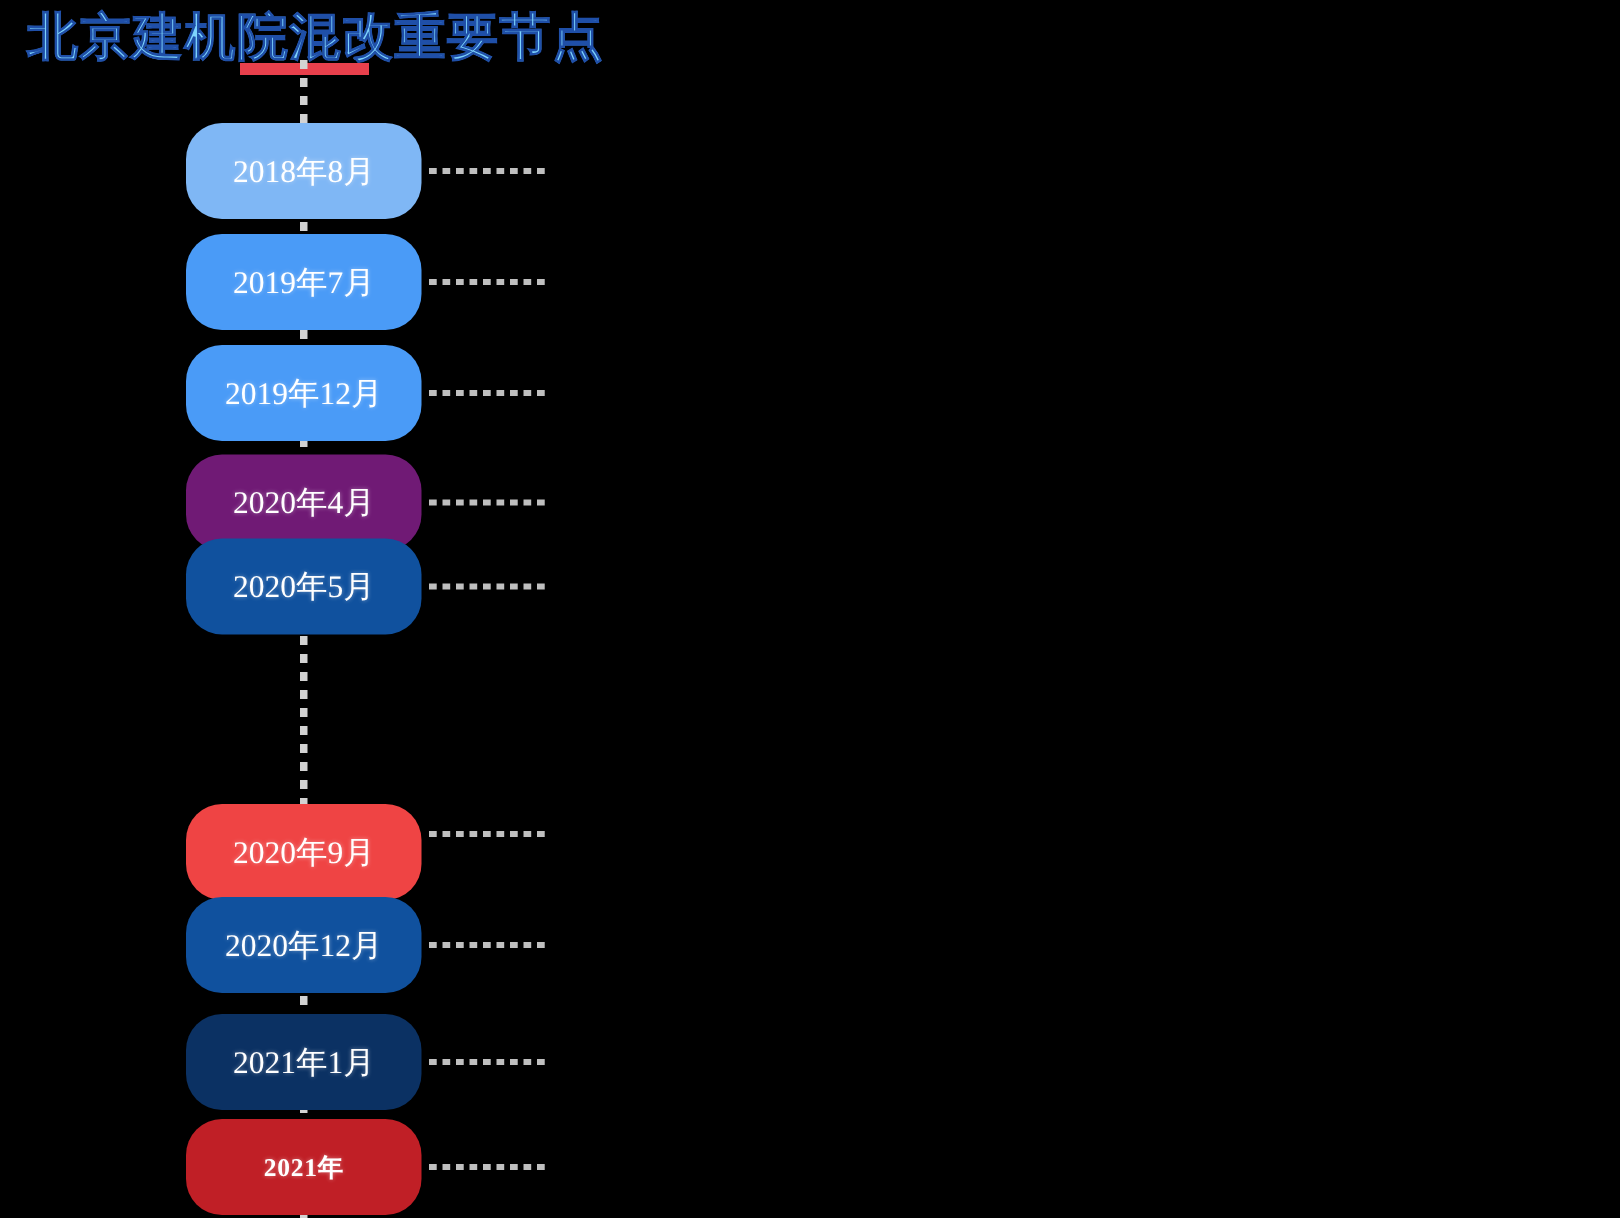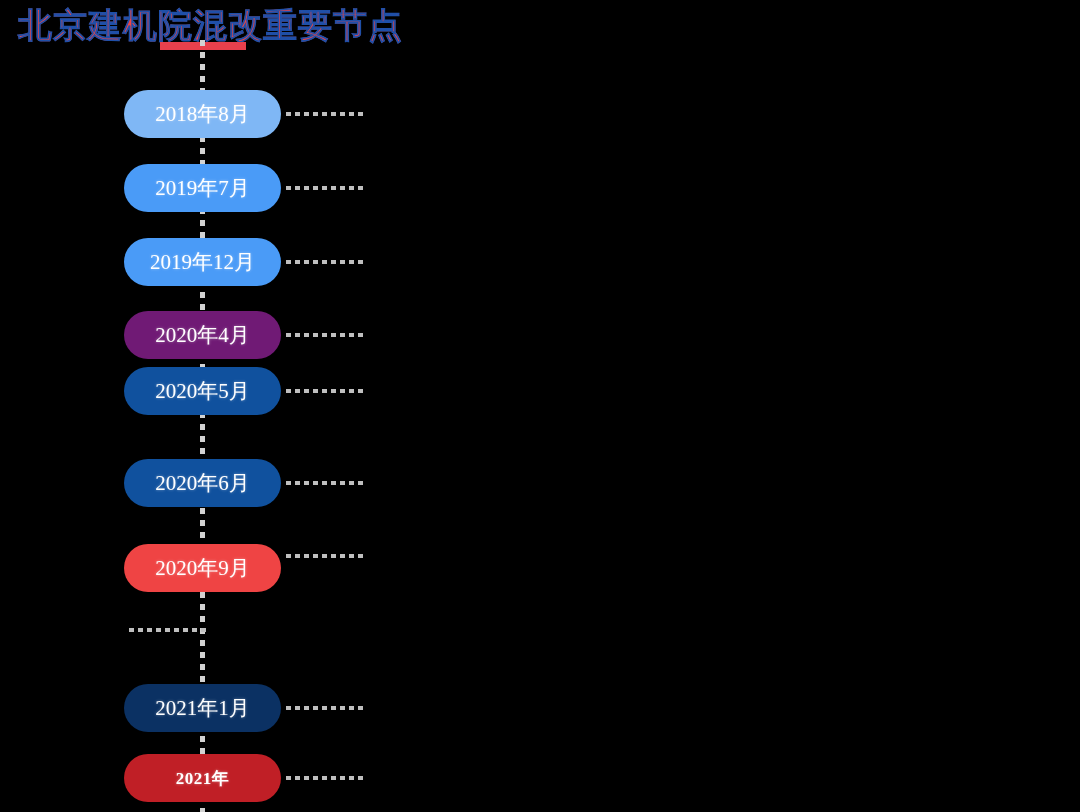--- a/index.html
+++ b/index.html
@@ -23,21 +23,21 @@
     top: 6px;
     width: 520px;
     height: 56px;
   }
   .title-text {
     font-family: "DejaVu Sans", "Liberation Sans", sans-serif;
     font-weight: 700;
     font-size: 34px;
     line-height: 38px;
     letter-spacing: 1px;
-    color: #ef4444;
+    color: #7dd3fc;
     white-space: nowrap;
     -webkit-text-stroke: 0.6px #1F4FA8;
   }
   .title-underline {
     position: absolute;
     left: 142px;
     top: 36px;
     width: 86px;
     height: 8px;
     background: #E8404C;
@@ -72,21 +72,21 @@
   .node-row {
     position: absolute;
     left: 124px;
     width: 420px;
     height: 48px;
     display: flex;
     align-items: center;
   }
   .pill {
     width: 157px;
-    height: 48px;
+    height: 64px;
     border-radius: 24px;
     display: flex;
     align-items: center;
     justify-content: center;
     box-sizing: border-box;
     flex: 0 0 auto;
   }
   .pill-label {
     font-family: "Liberation Serif", "DejaVu Serif", serif;
     font-size: 21px;
@@ -150,33 +150,30 @@
         <span class="pill-label">2020年4月</span>
       </div>
       <div class="connector"></div>
     </div>
     <div class="node-row" style="top: 367px;">
       <div class="pill" style="background: rgb(16, 81, 158);">
         <span class="pill-label">2020年5月</span>
       </div>
       <div class="connector"></div>
     </div>
-    <div class="node-row" style="top: 459px;">
-      <div class="pill" style="background: rgb(16, 81, 158);">
-        <span class="pill-label">2020年6月</span>
-      </div>
-      <div class="connector"></div>
-    </div>
     <div class="node-row" style="top: 532px;">
       <div class="pill" style="background: #ef4444; margin-top: 24px;">
         <span class="pill-label">2020年9月</span>
       </div>
       <div class="connector"></div>
     </div>
     <div class="node-row" style="top: 606px;">
+      <div class="pill" style="background: rgb(16, 81, 158);">
+        <span class="pill-label">2020年12月</span>
+      </div>
       <div class="connector"></div>
     </div>
     <div class="node-row" style="top: 684px;">
       <div class="pill" style="background: rgb(11, 49, 99);">
         <span class="pill-label">2021年1月</span>
       </div>
       <div class="connector"></div>
     </div>
     <div class="node-row" style="top: 754px;">
       <div class="pill highlight" style="background: rgb(192, 31, 38);">

